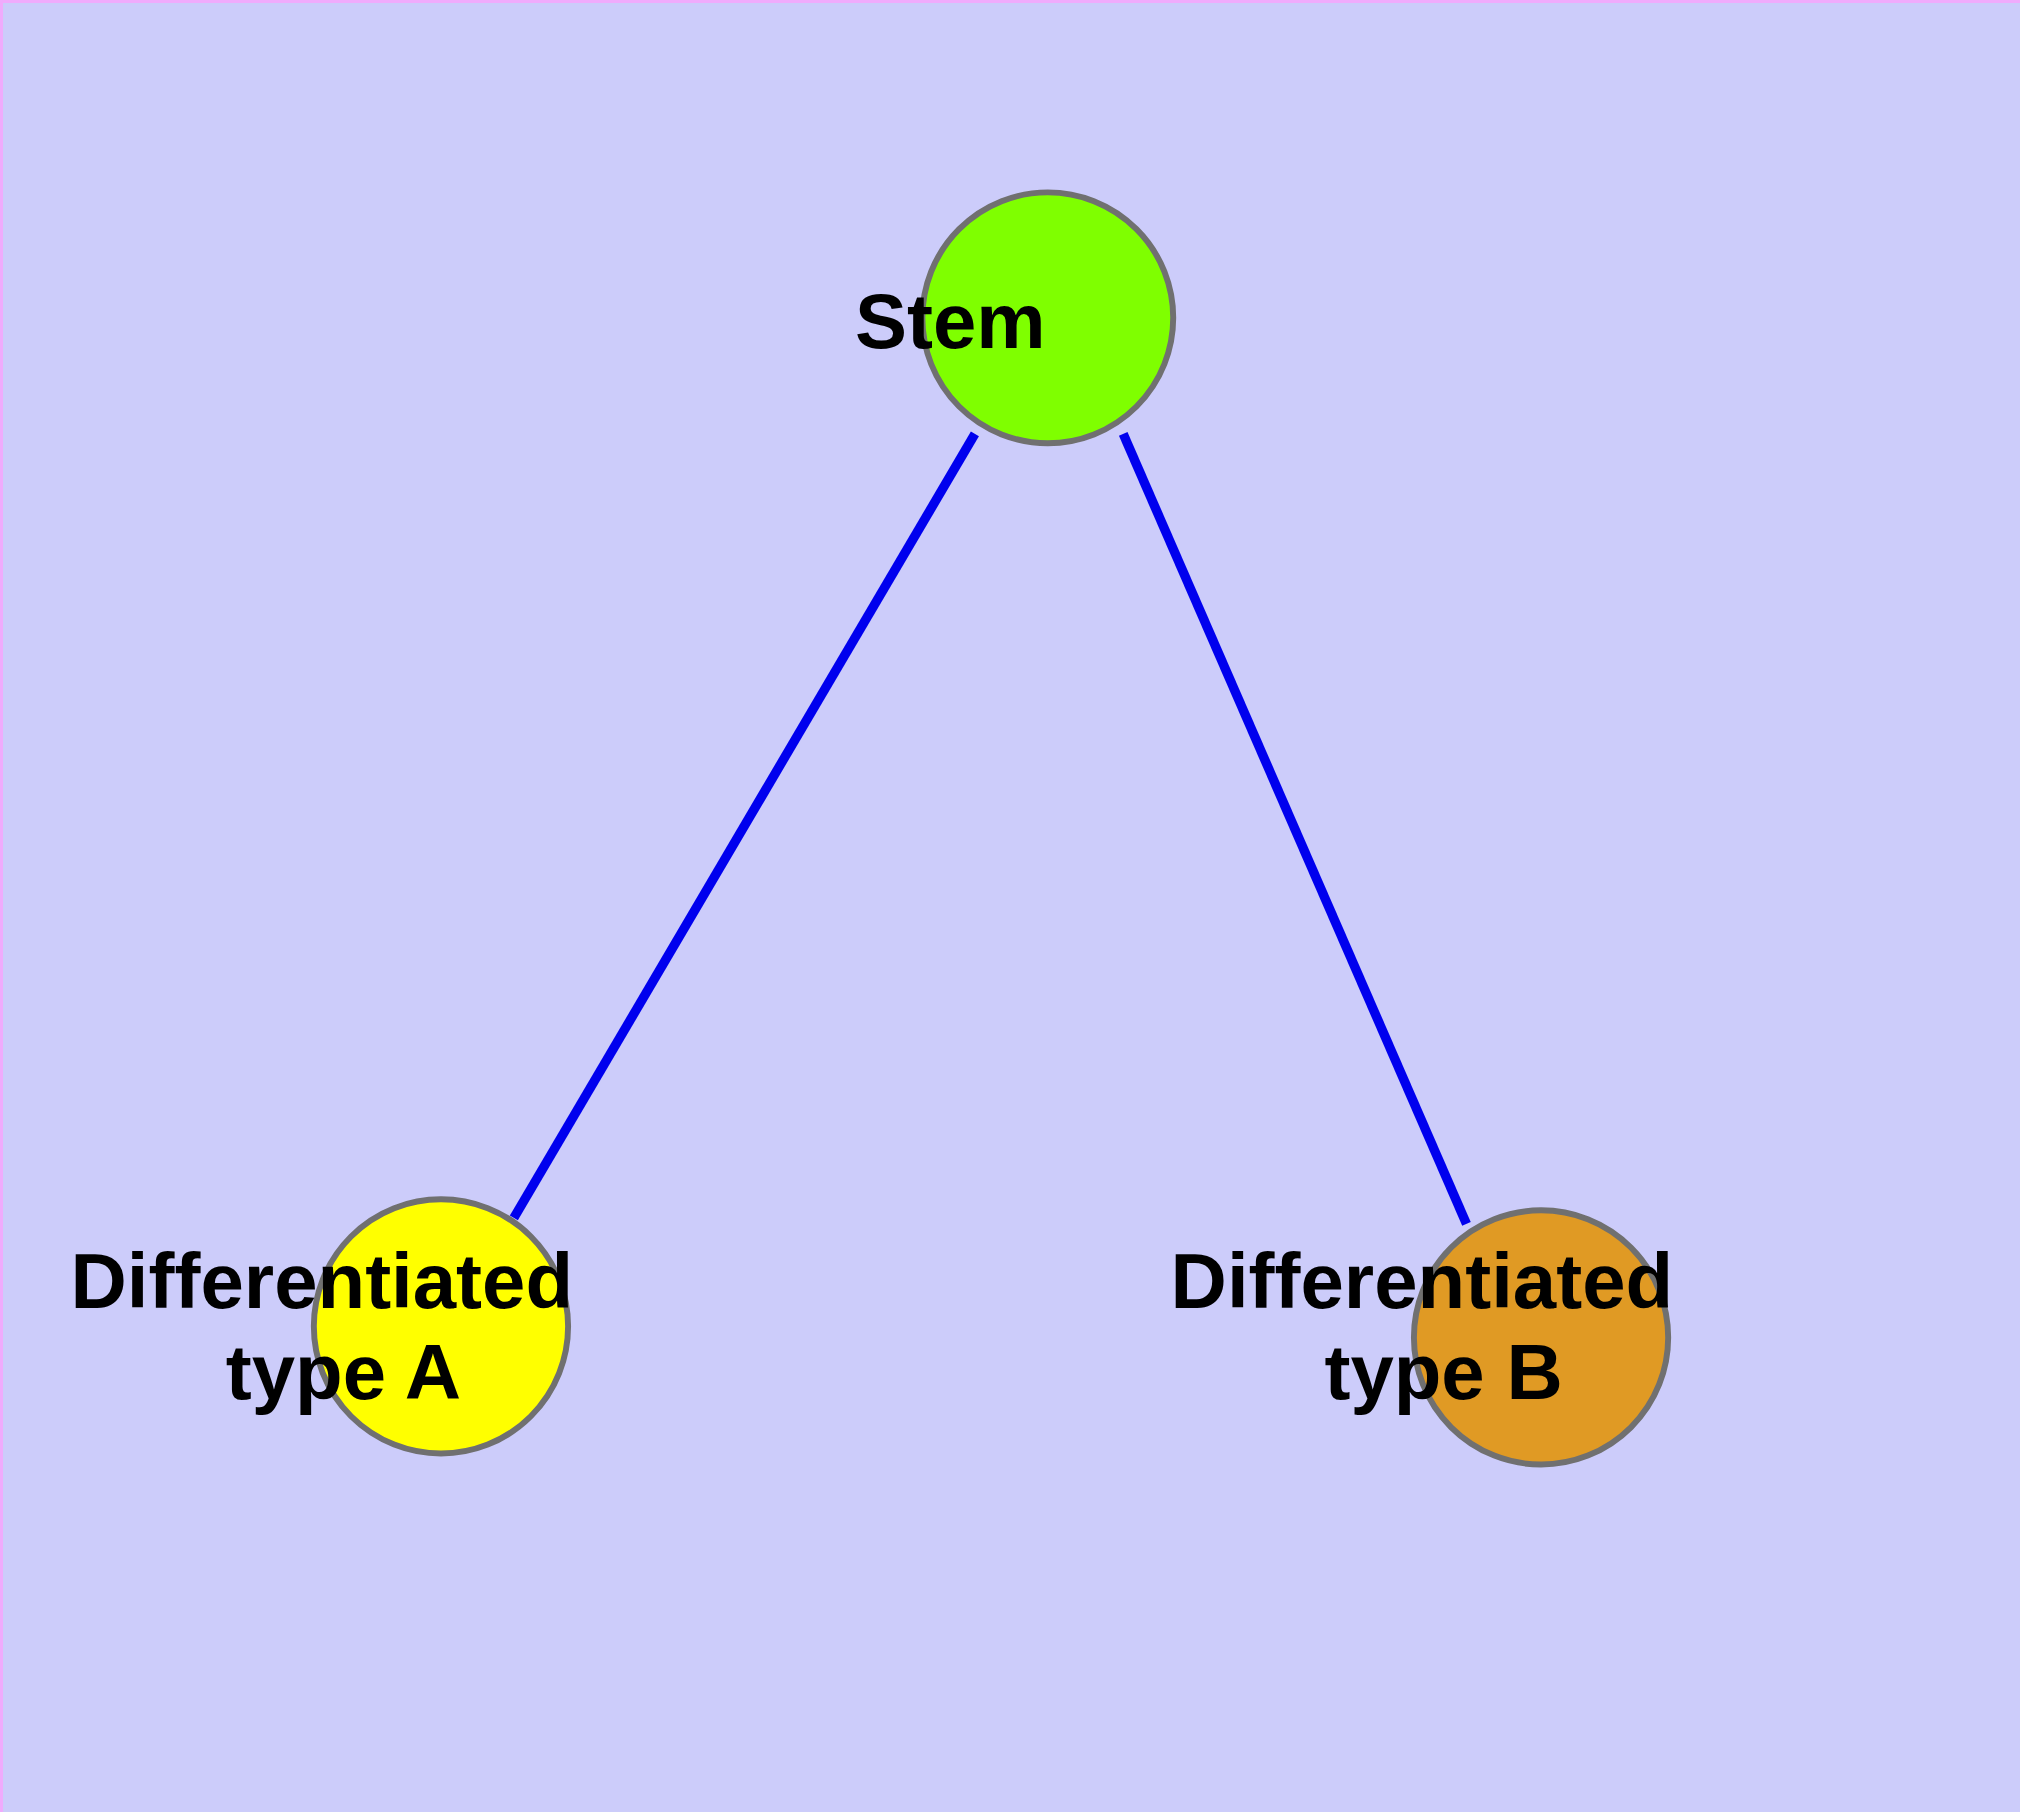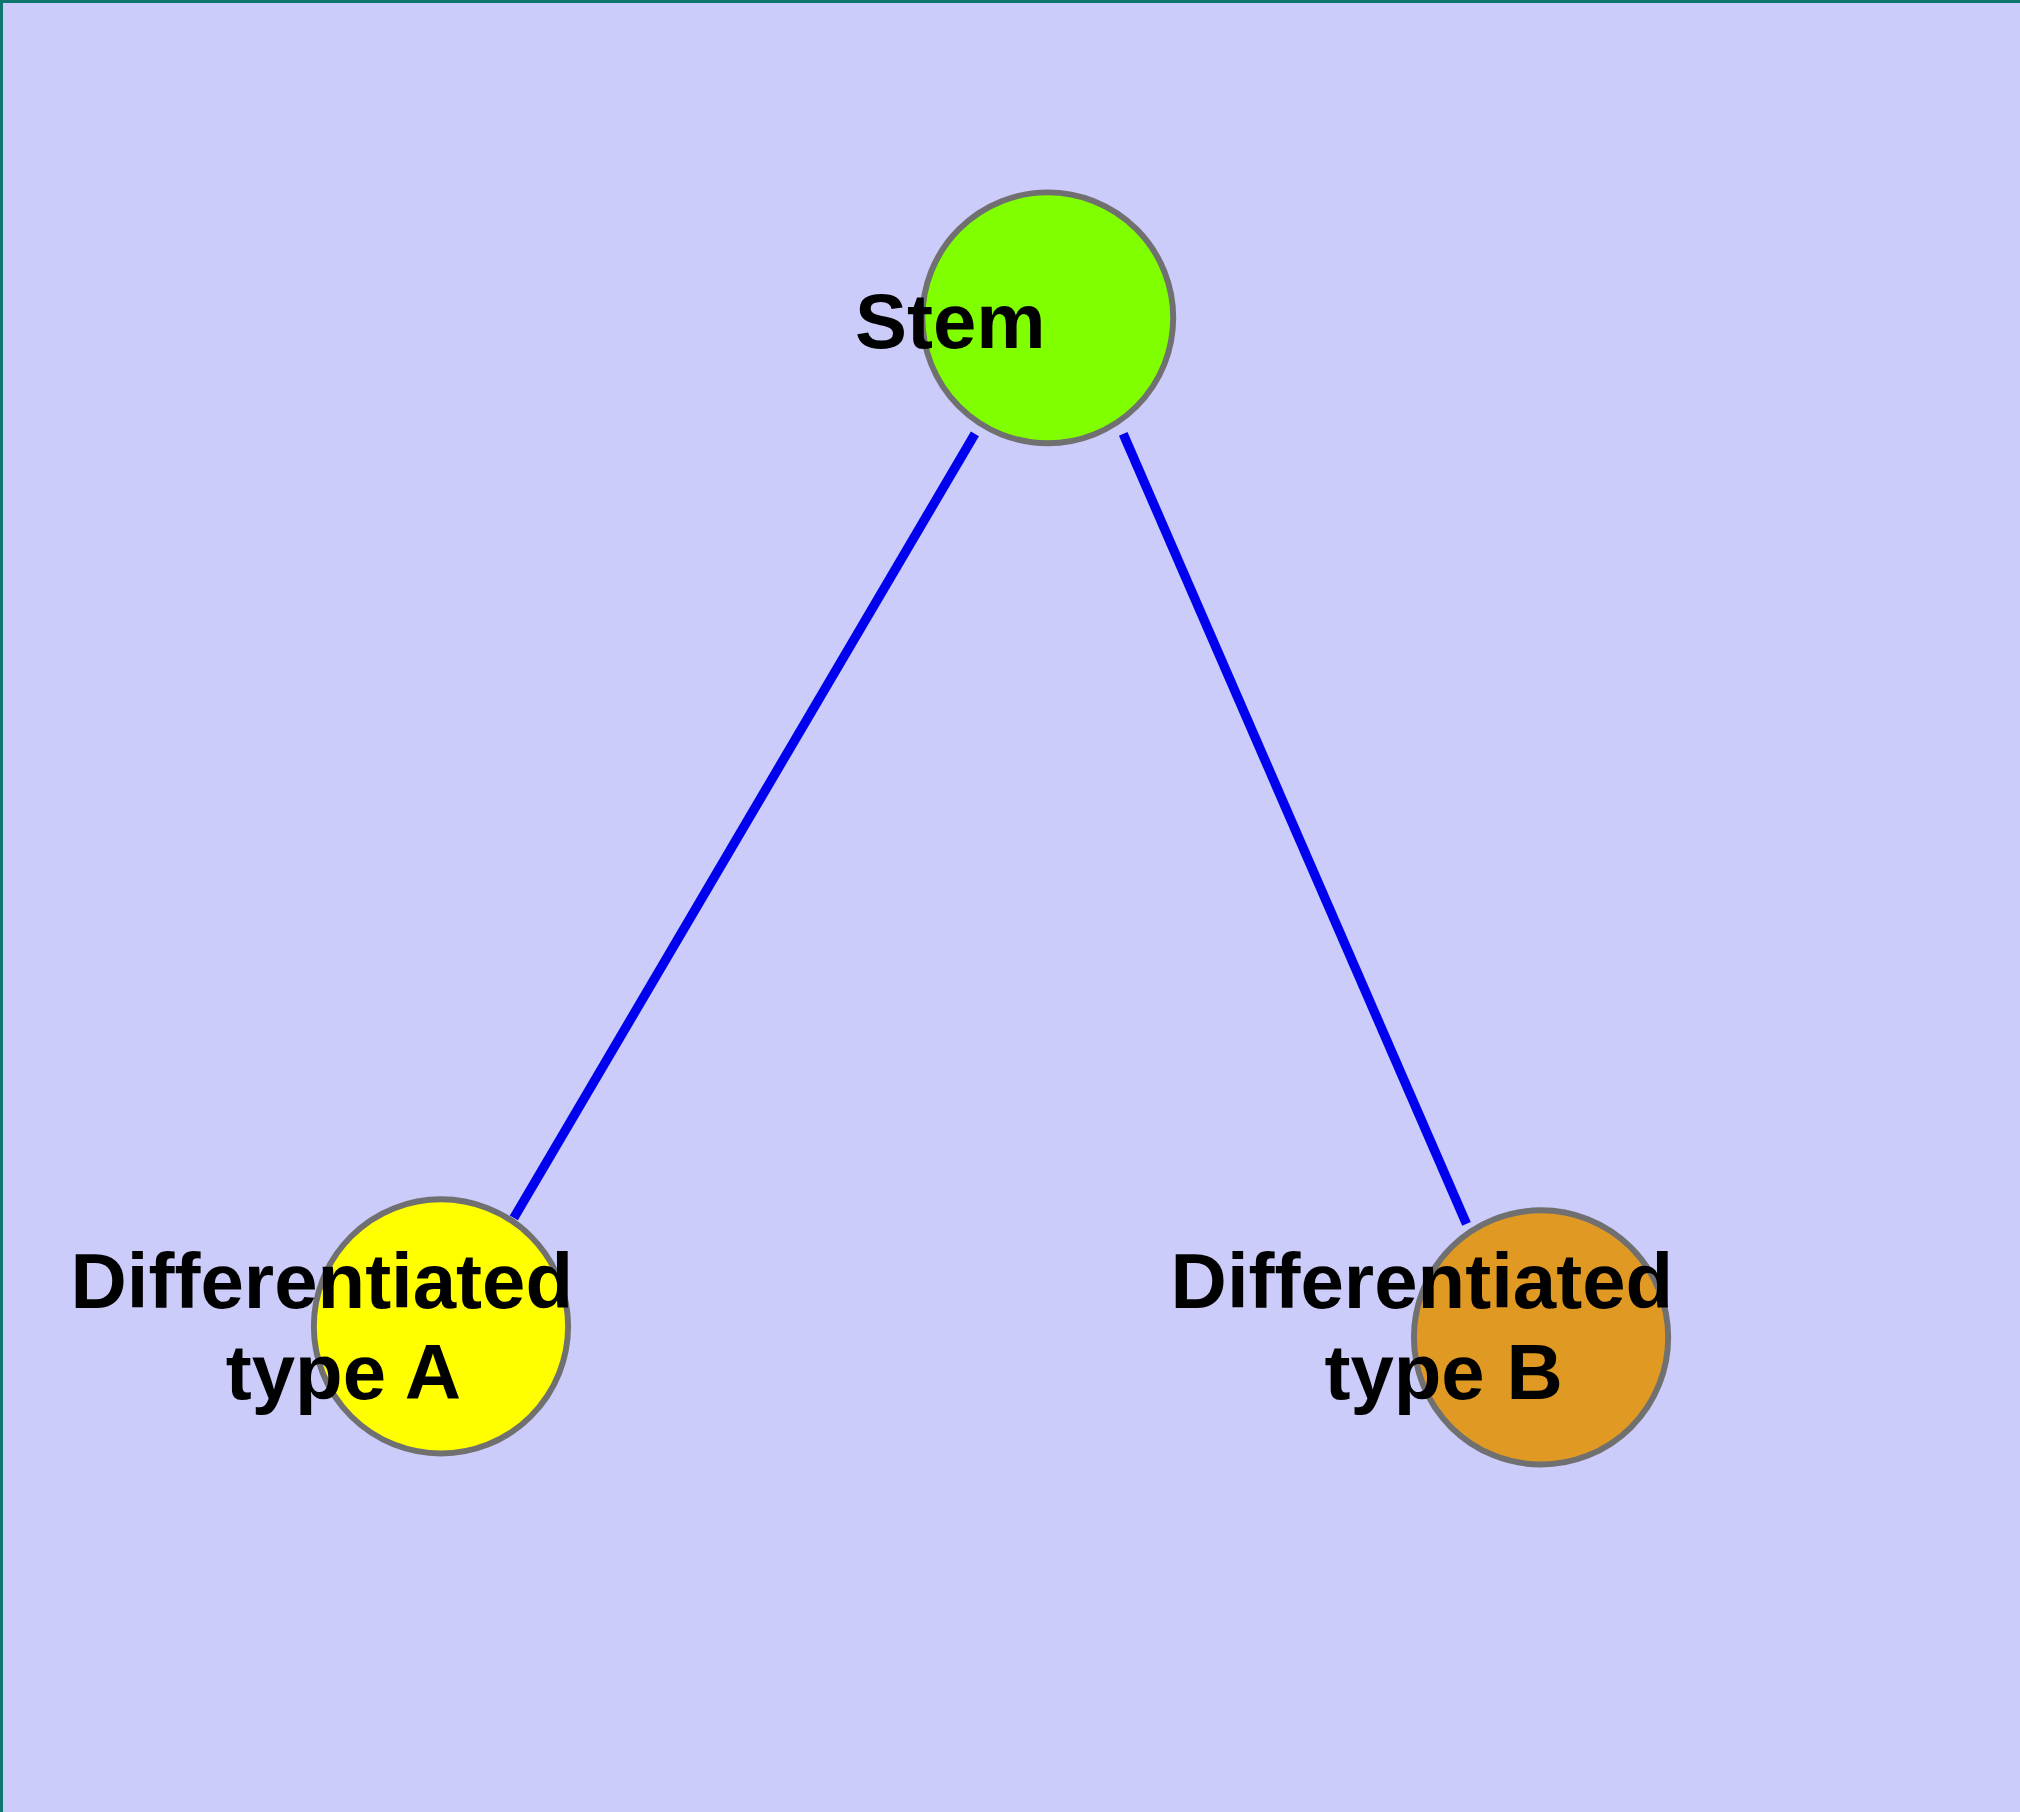--- a/index.html
+++ b/index.html
@@ -11,21 +11,21 @@
   body {
     width: 2021px;
     height: 1812px;
     overflow: hidden;
     font-family: "Liberation Sans", sans-serif;
   }
   #canvas {
     position: relative;
     width: 2021px;
     height: 1812px;
-    background: #0f766e;
+    background: #f0abfc;
   }
   #plot-bg {
     position: absolute;
     left: 3.4px;
     top: 3.4px;
     width: 2017px;
     height: 1809px;
     background: #ccccfa;
   }
   #graph-svg {

